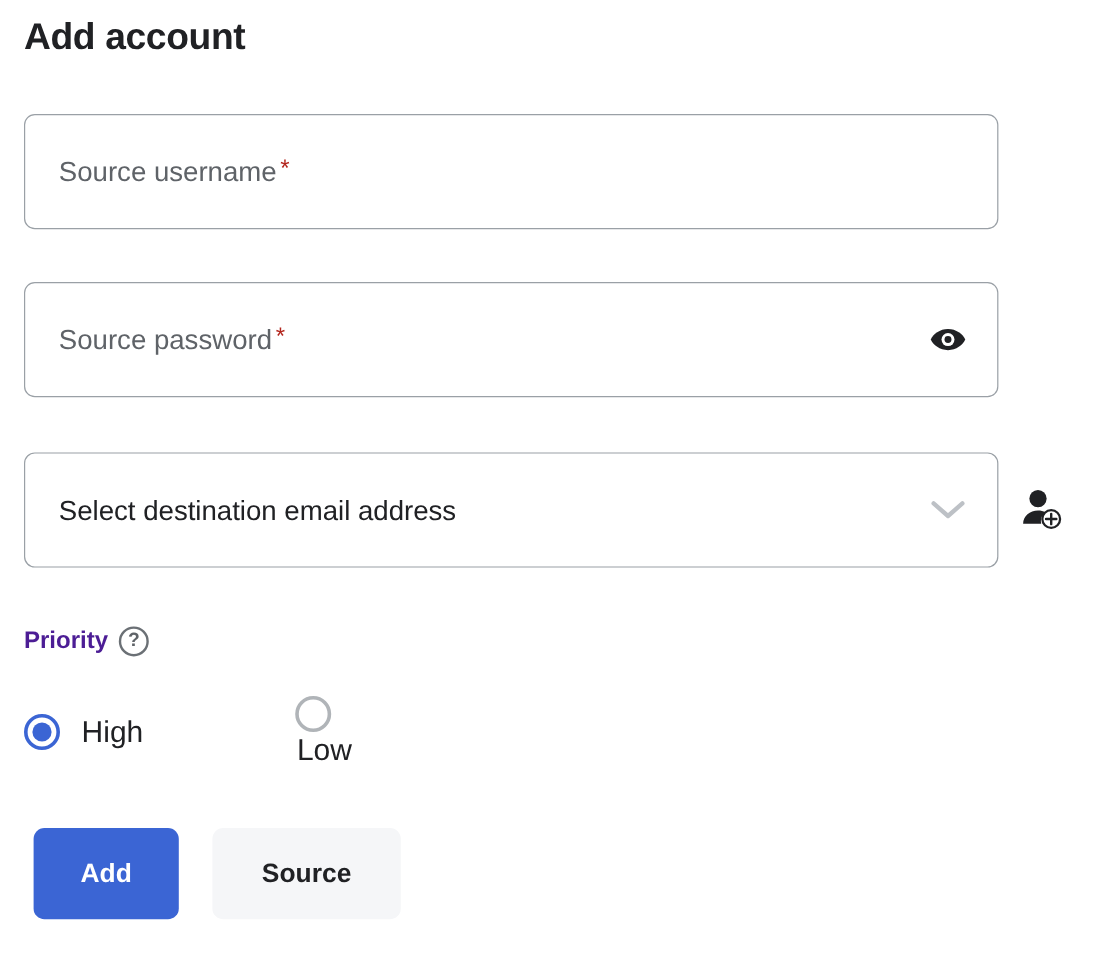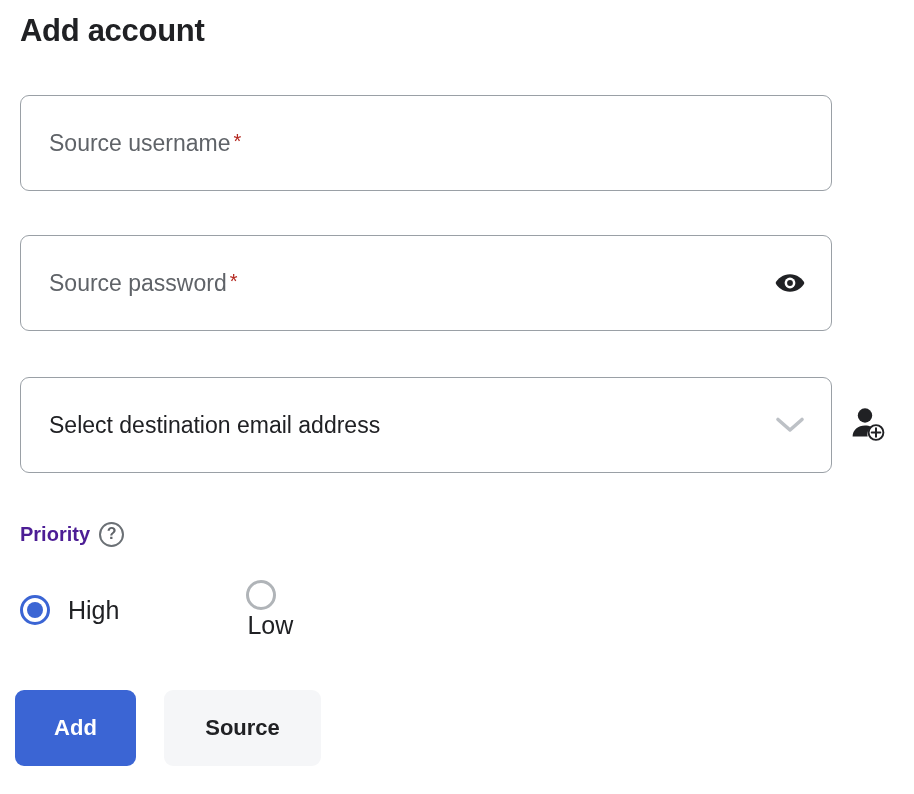--- a/index.html
+++ b/index.html
@@ -205,21 +205,21 @@
     font-size: 25px;
     color: #202124;
     line-height: 30px;
     margin-left: 18px;
     white-space: nowrap;
   }
 
   
   .actions {
     position: absolute;
-    left: 15px;
+    left: 28px;
     top: 690px;
     display: flex;
     align-items: center;
     gap: 28px;
   }
 
   .btn {
     height: 76px;
     border: 0;
     border-radius: 9px;

